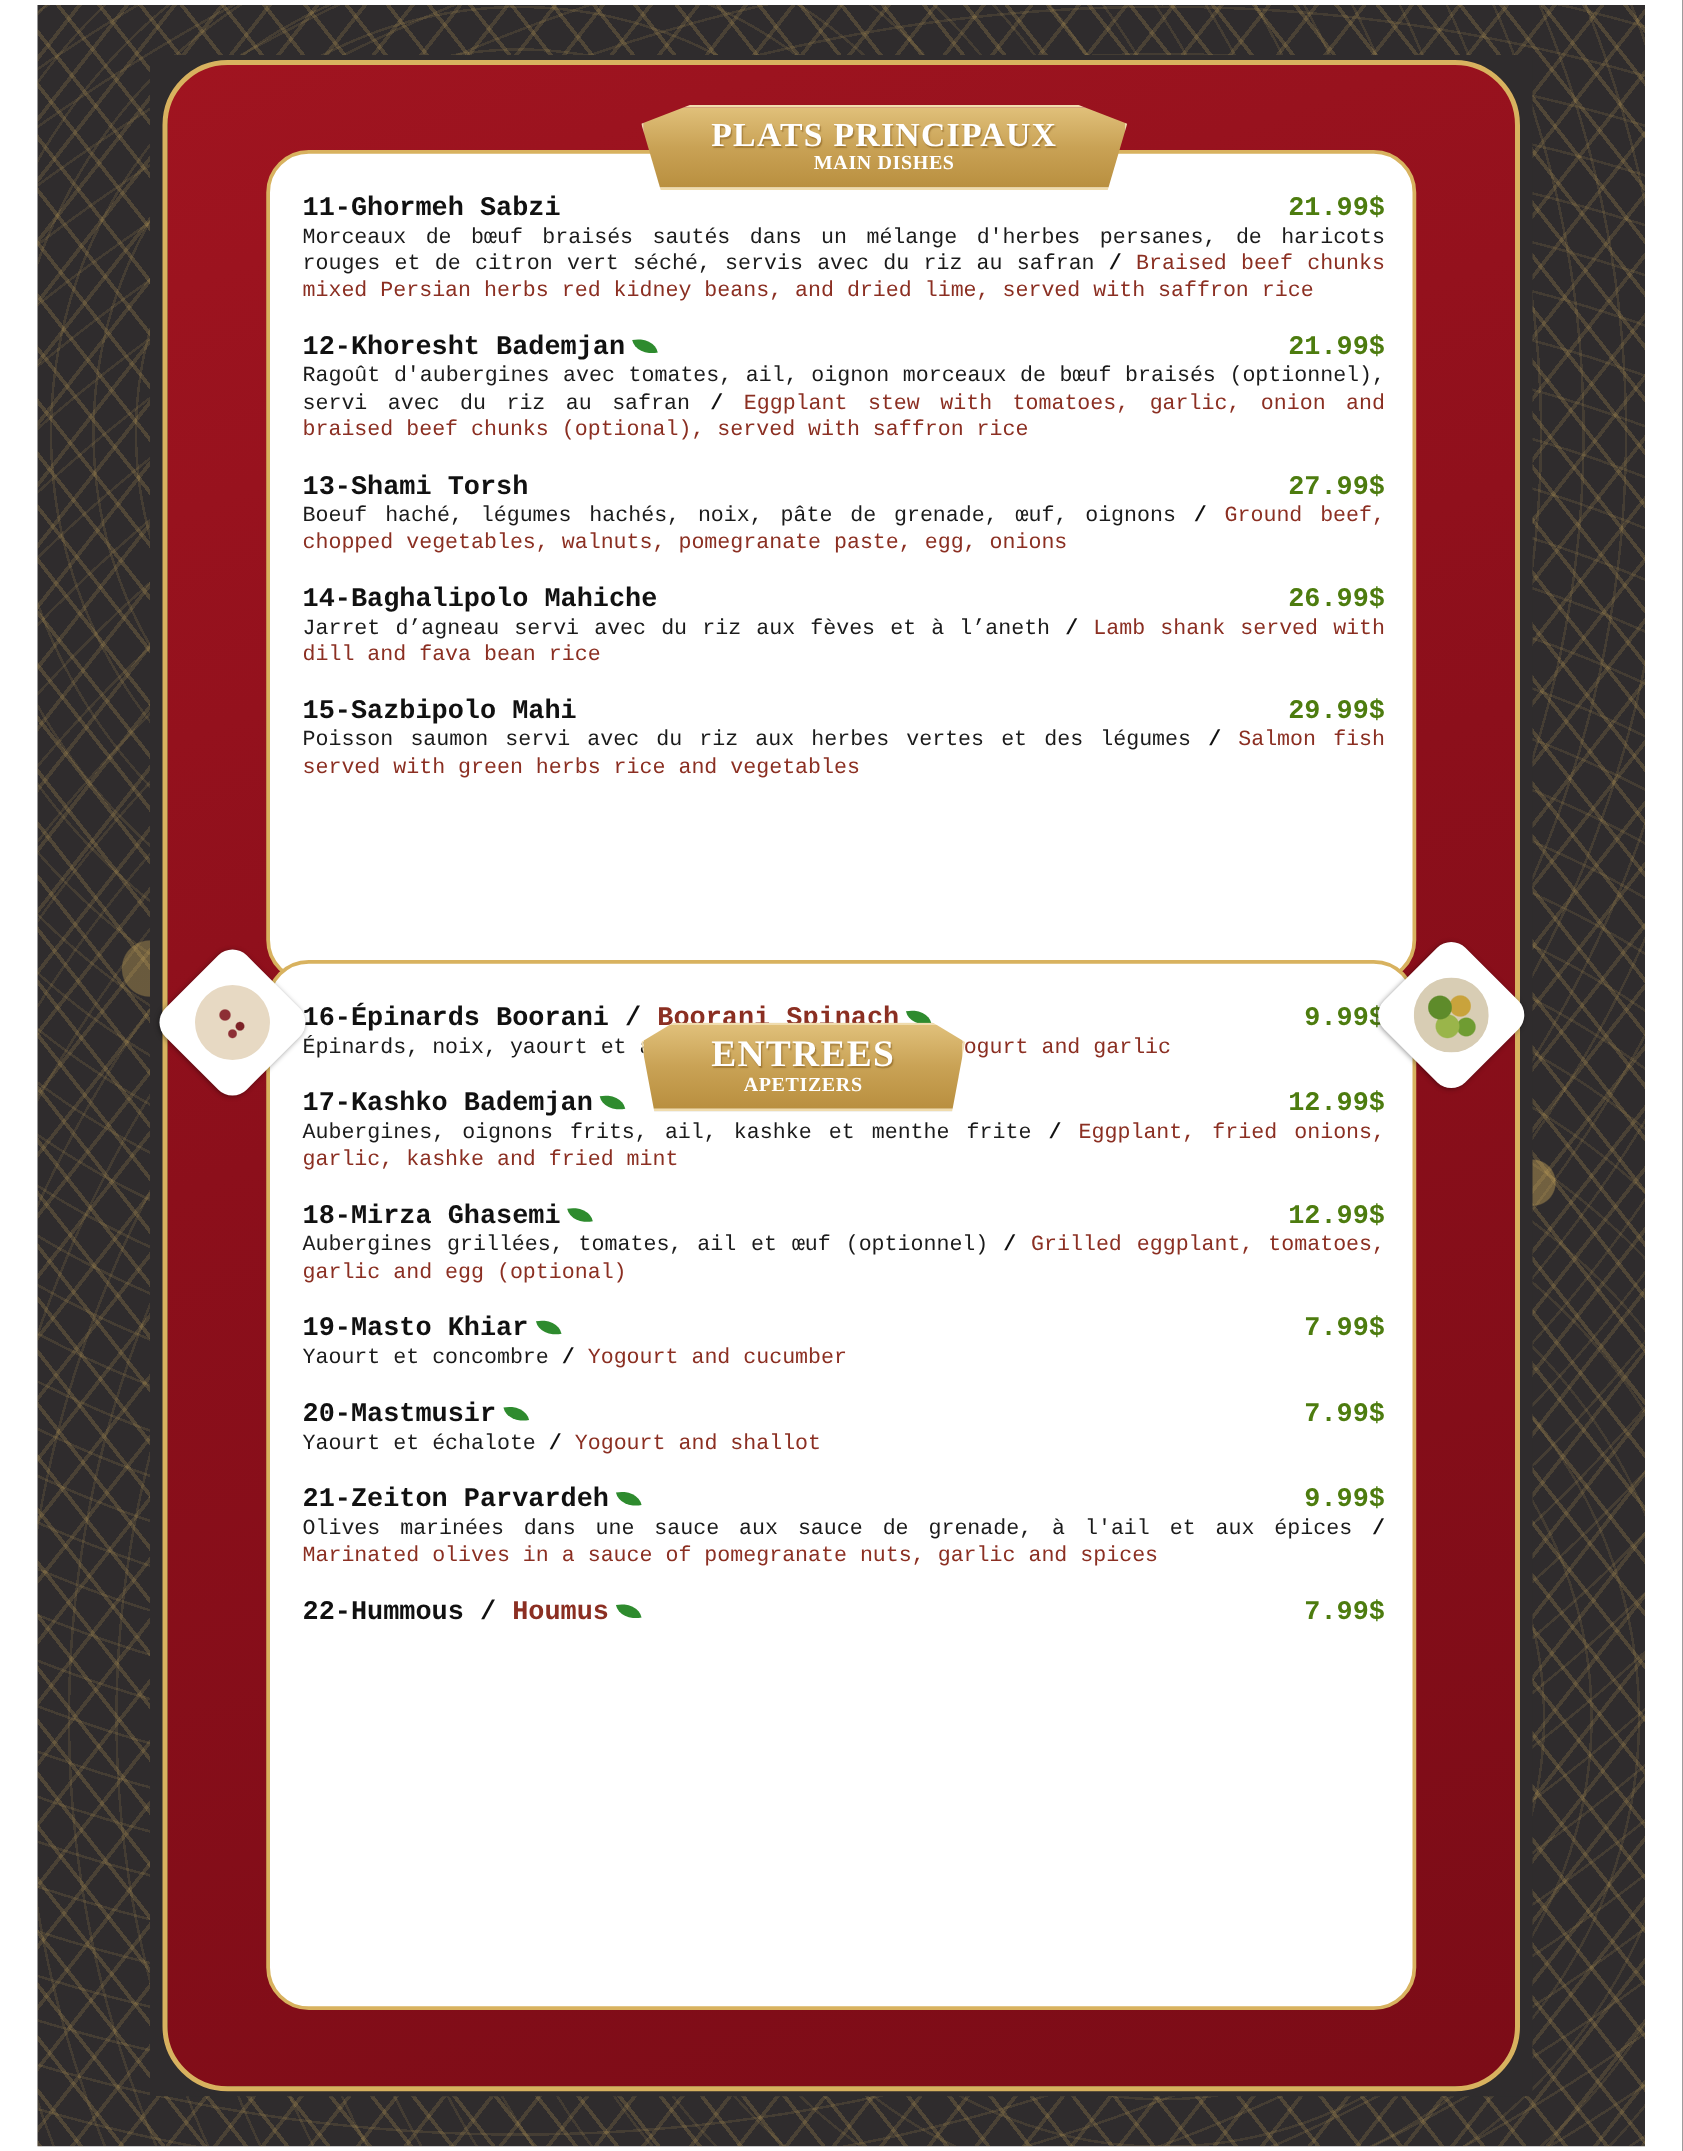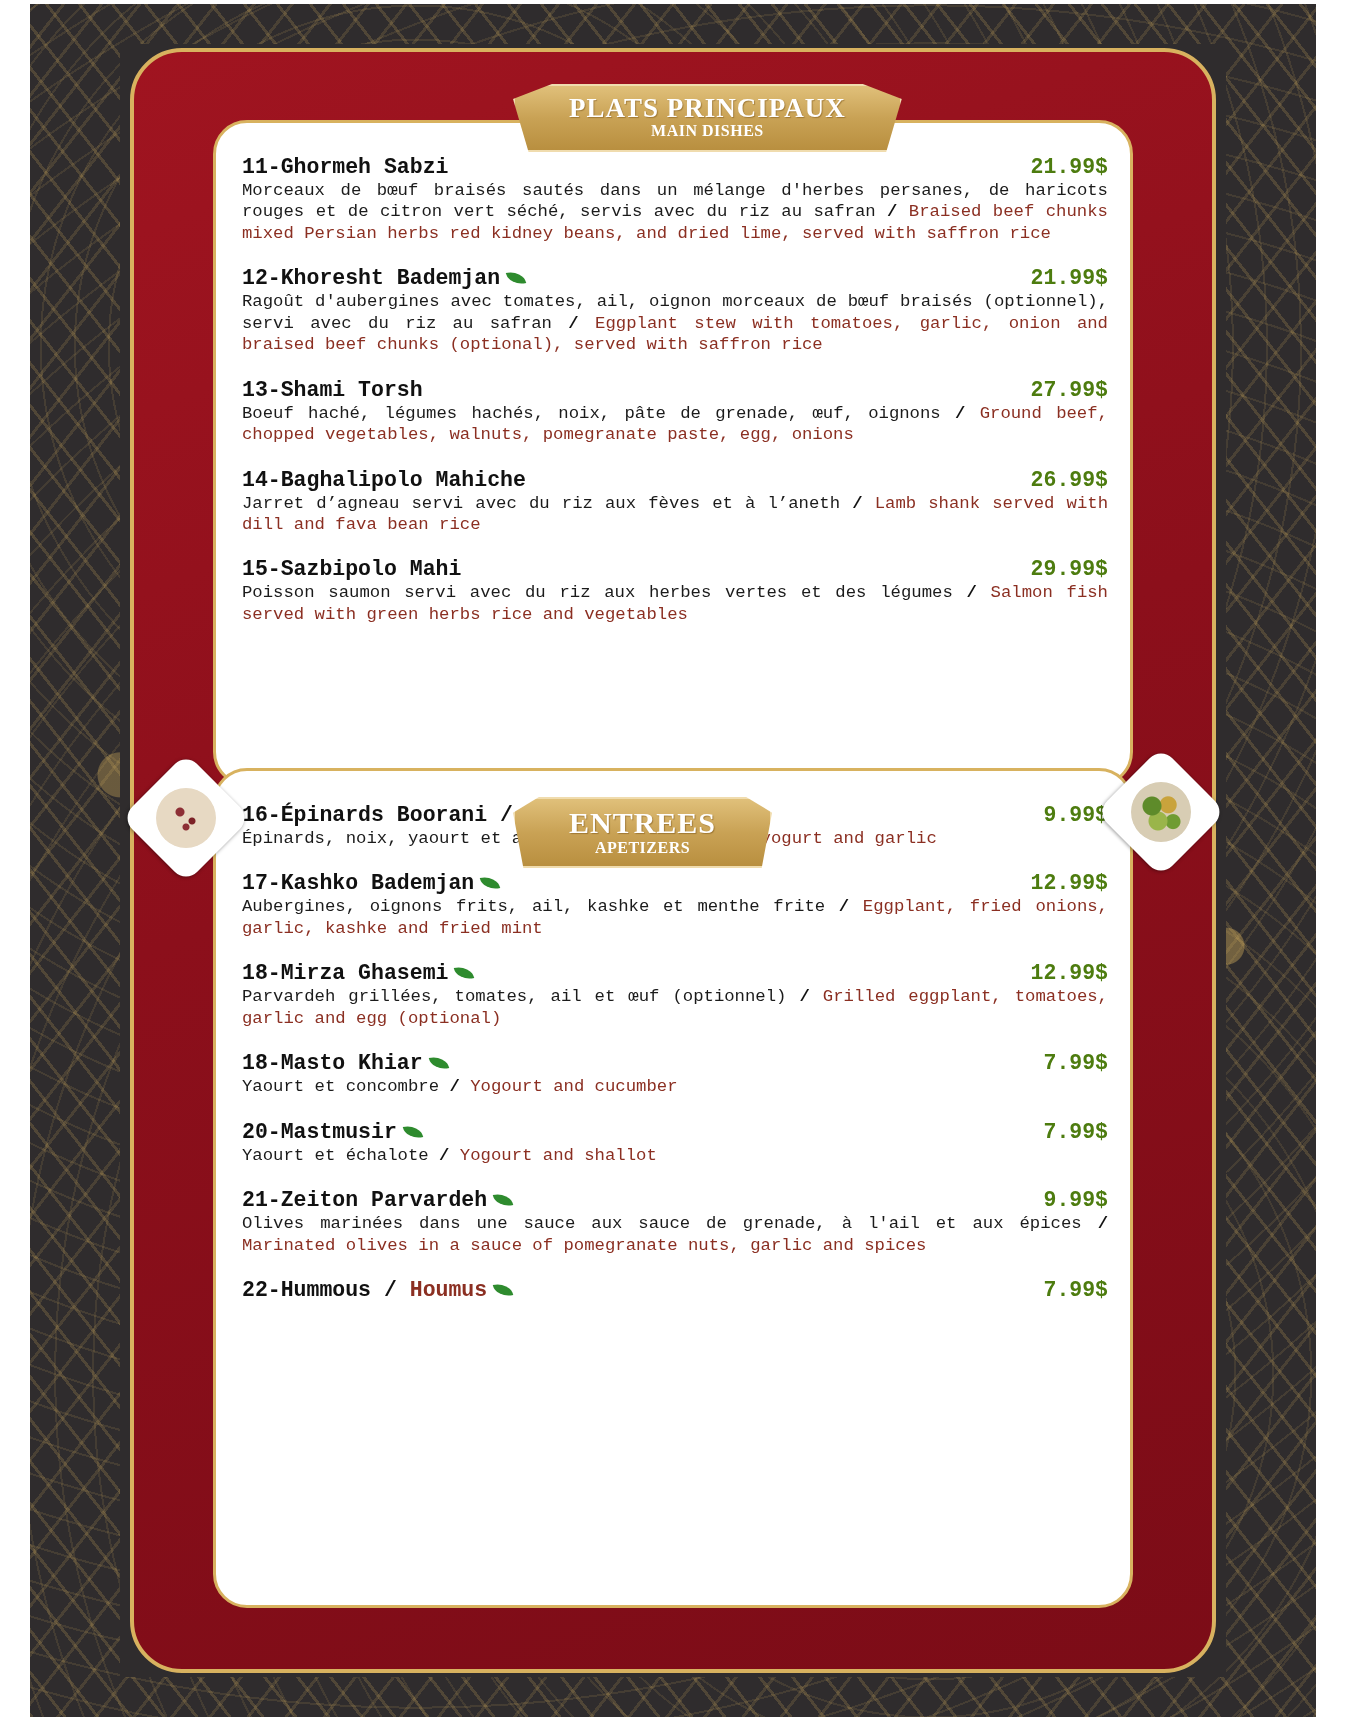--- a/index.html
+++ b/index.html
@@ -100,21 +100,21 @@
     text-shadow: 1px 1px 1px rgba(120,80,20,0.5);
   }
   .banner .b-sub {
     font-family: "Liberation Serif", serif;
     font-size: 16px;
     font-weight: 600;
     letter-spacing: 0.5px;
     line-height: 1.1;
   }
   .banner-main { left: 513px; top: 84px; }
-  .banner-apps { left: 513px; top: 797px; }
+  .banner-apps { left: 513px; top: 818px; }
   .banner-apps .b-title { font-size: 30px; }
 
   
   .medallion {
     position: absolute;
     z-index: 9;
     width: 92px; height: 92px;
   }
   .medallion .plate {
     position: absolute;
@@ -273,25 +273,25 @@
             <div class="item-name"><span>17-Kashko Bademjan</span><span class="veg-icon"></span></div>
             <div class="item-price">12.99$</div>
           </div>
           <div class="item-desc just"><span>Aubergines, oignons frits, ail, kashke et menthe frite </span><span class="slash">/ </span><span class="en">Eggplant, fried onions, garlic, kashke and fried mint</span></div>
         </div>
         <div class="item">
           <div class="item-head">
             <div class="item-name"><span>18-Mirza Ghasemi</span><span class="veg-icon"></span></div>
             <div class="item-price">12.99$</div>
           </div>
-          <div class="item-desc just"><span>Parvardeh grillées, tomates, ail et œuf (optionnel) </span><span class="slash">/ </span><span class="en">Grilled eggplant, tomatoes, garlic and egg (optional)</span></div>
-        </div>
-        <div class="item">
-          <div class="item-head">
-            <div class="item-name"><span>18-Masto Khiar</span><span class="veg-icon"></span></div>
+          <div class="item-desc just"><span>Aubergines grillées, tomates, ail et œuf (optionnel) </span><span class="slash">/ </span><span class="en">Grilled eggplant, tomatoes, garlic and egg (optional)</span></div>
+        </div>
+        <div class="item">
+          <div class="item-head">
+            <div class="item-name"><span>19-Masto Khiar</span><span class="veg-icon"></span></div>
             <div class="item-price">7.99$</div>
           </div>
           <div class="item-desc just"><span>Yaourt et concombre </span><span class="slash">/ </span><span class="en">Yogourt and cucumber</span></div>
         </div>
         <div class="item">
           <div class="item-head">
             <div class="item-name"><span>20-Mastmusir</span><span class="veg-icon"></span></div>
             <div class="item-price">7.99$</div>
           </div>
           <div class="item-desc just"><span>Yaourt et échalote </span><span class="slash">/ </span><span class="en">Yogourt and shallot</span></div>

